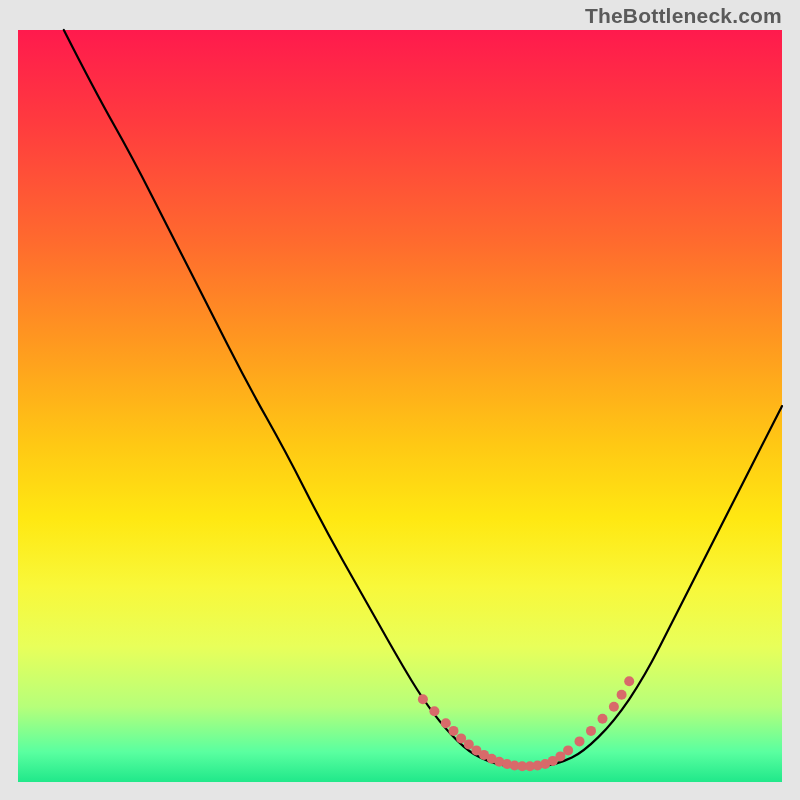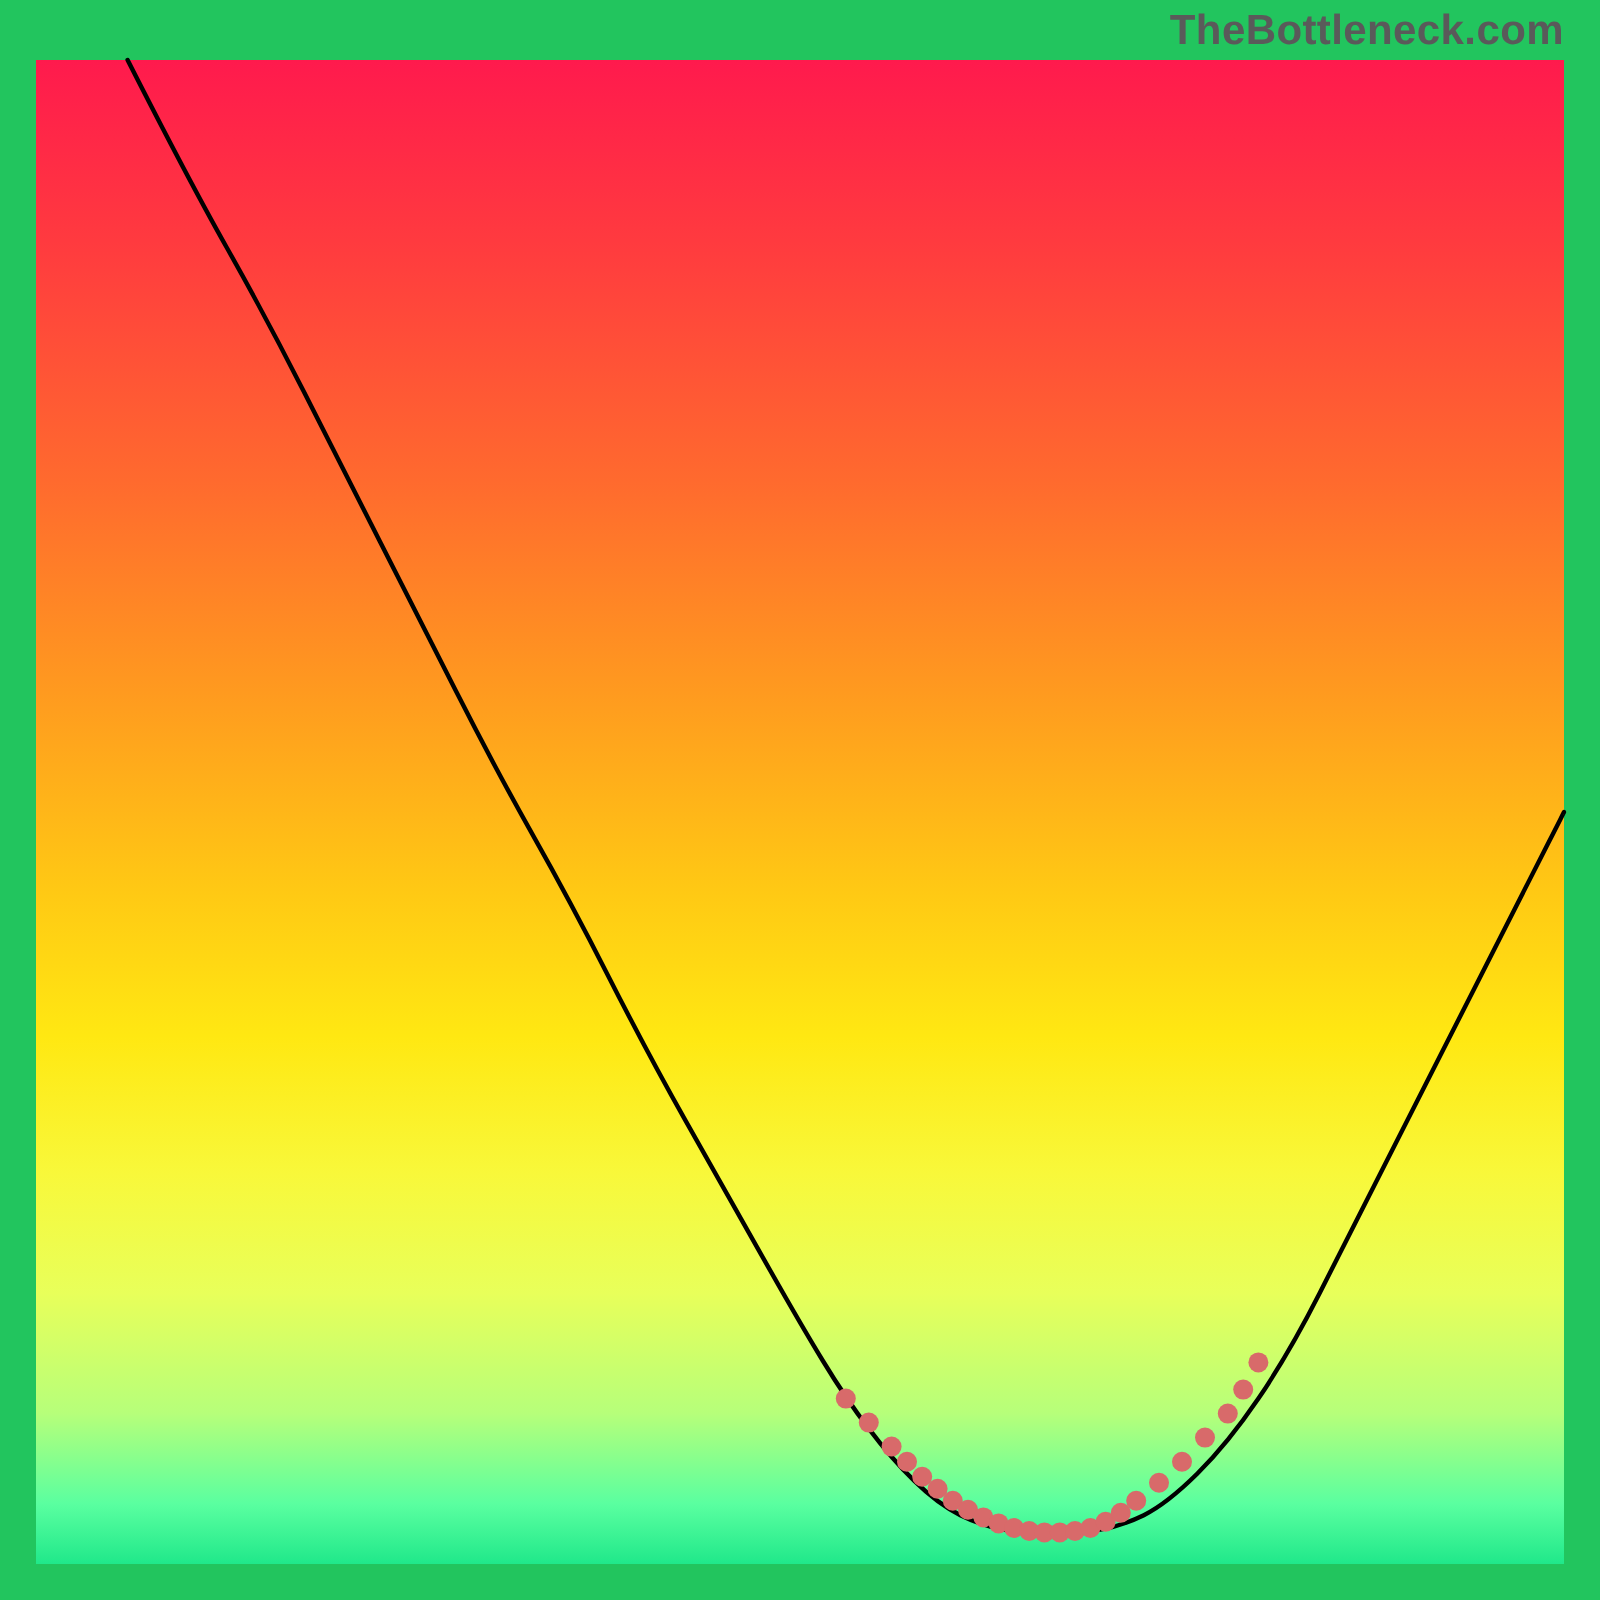--- a/index.html
+++ b/index.html
@@ -9,21 +9,21 @@
     height: 800px;
     background: #000;
     overflow: hidden;
   }
   .frame {
     position: absolute;
     left: 0;
     top: 0;
     width: 800px;
     height: 800px;
-    background: #22c55e;
+    background: #e5e5e5;
   }
   .plot {
     position: absolute;
     left: 18px;
     top: 30px;
     width: 764px;
     height: 752px;
     background: linear-gradient(
       to bottom,
       #ff1a4d 0%,

